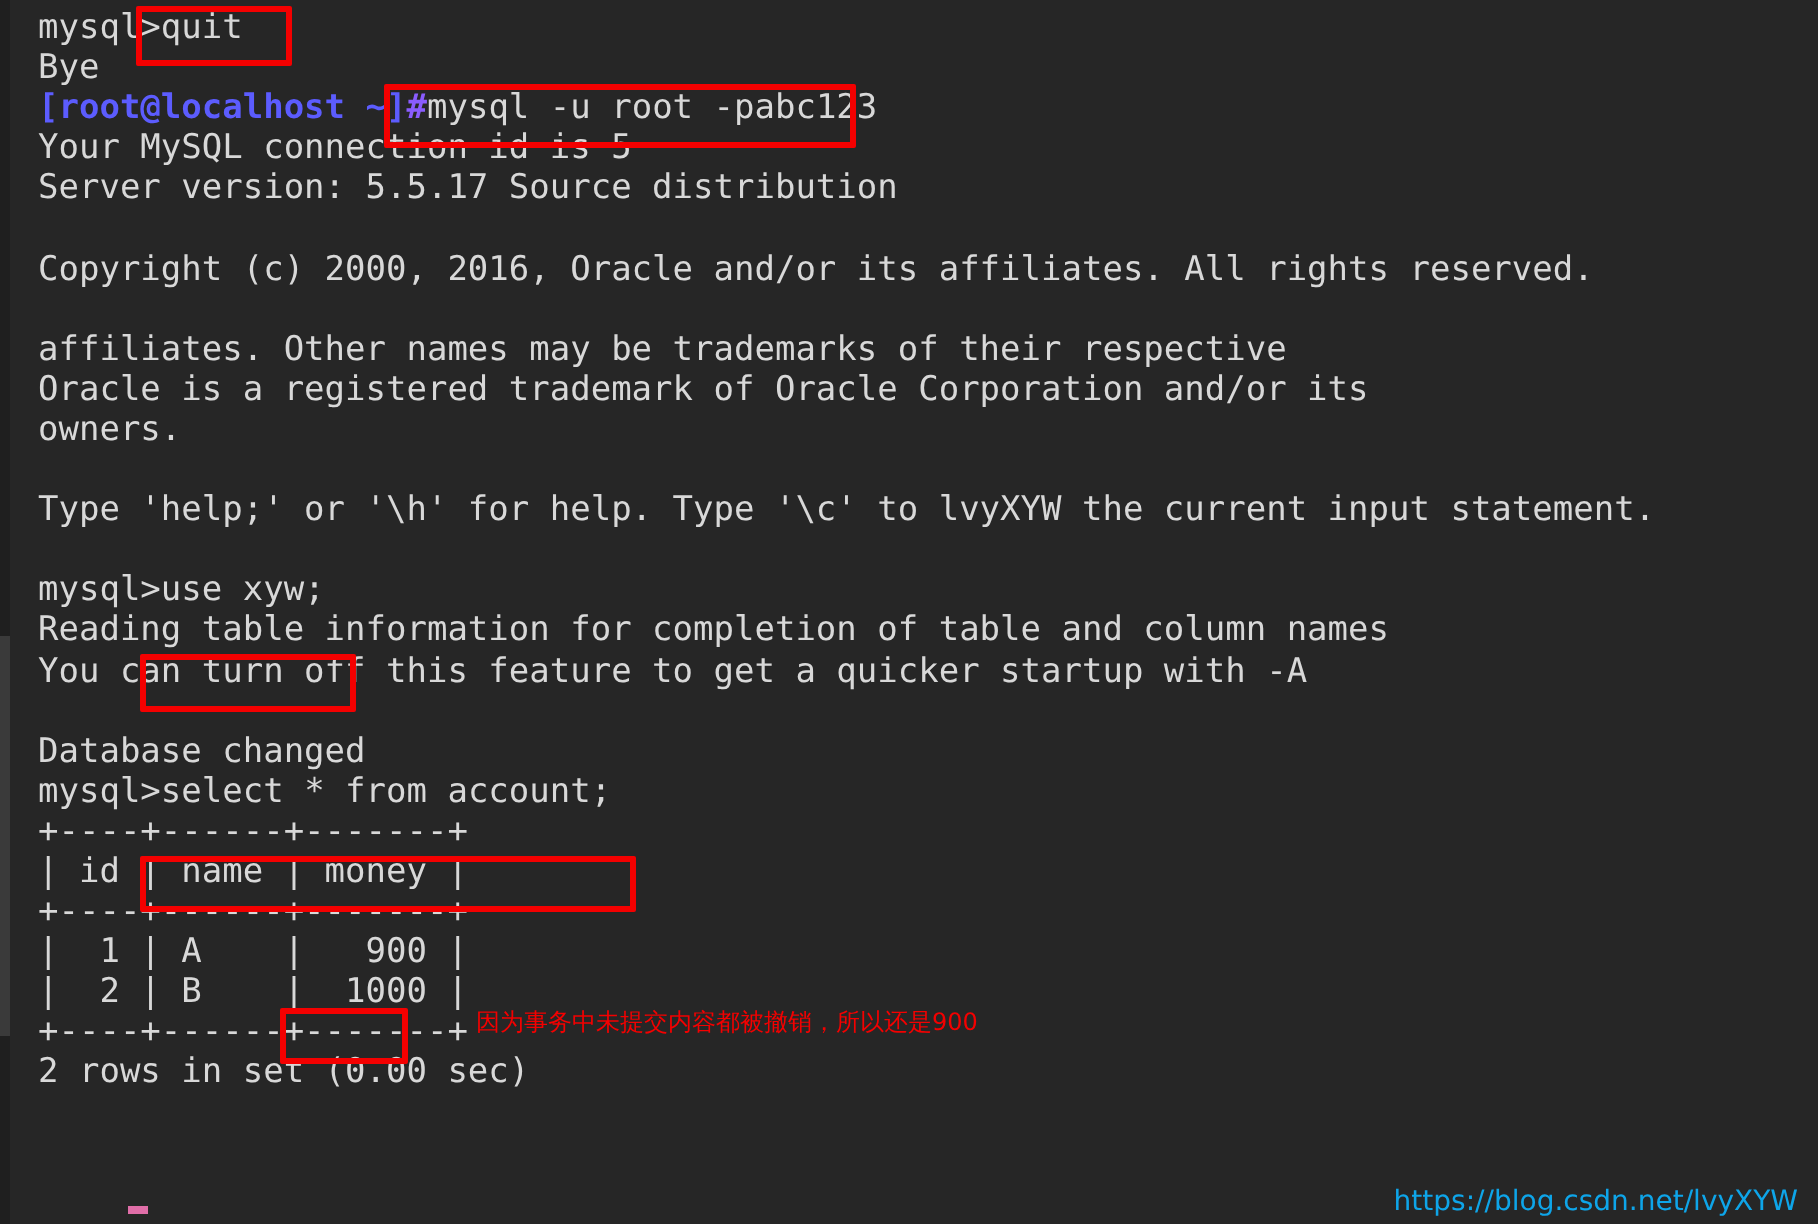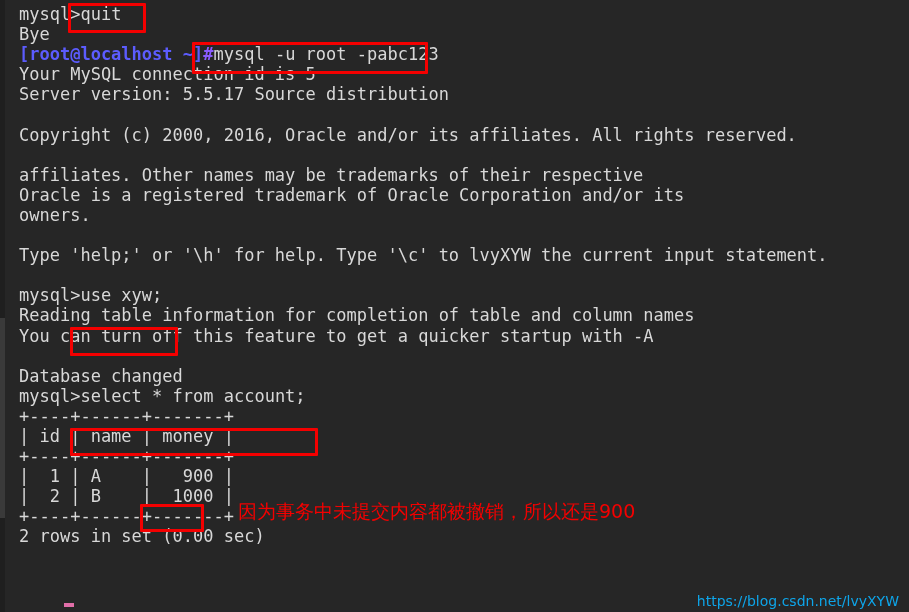--- a/index.html
+++ b/index.html
@@ -63,21 +63,21 @@
   #box-mysqlcmd  { left: 192px; top: 42px;  width: 236px; height: 32px; }
   #box-use       { left: 70px;  top: 327px; width: 108px; height: 29px; }
   #box-select    { left: 70px;  top: 428px; width: 248px; height: 28px; }
   #box-900       { left: 140px; top: 504px; width: 64px;  height: 28px; }
 
   #annotation {
     position: absolute;
     left: 238px;
     top: 498px;
     font-family: "DejaVu Sans", "Liberation Sans", sans-serif;
-    font-size: 19px;
+    font-size: 12px;
     line-height: 26px;
     color: #f40000;
     white-space: pre;
   }
   #watermark {
     position: absolute;
     right: 10px;
     bottom: 3px;
     font-family: "DejaVu Sans", "Liberation Sans", sans-serif;
     font-size: 14px;

